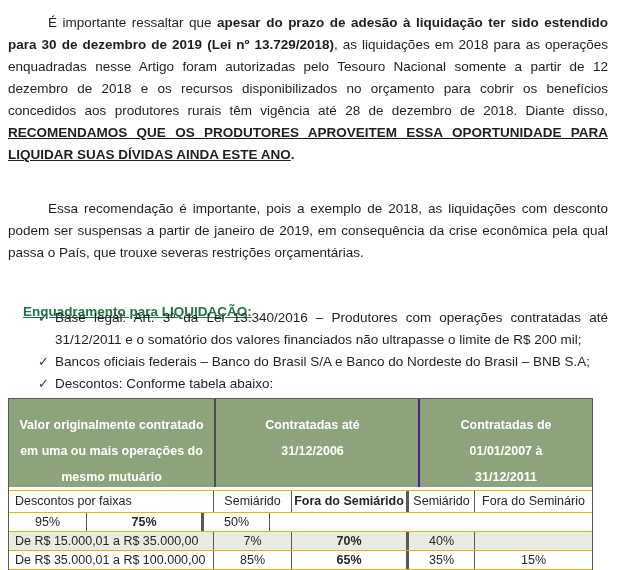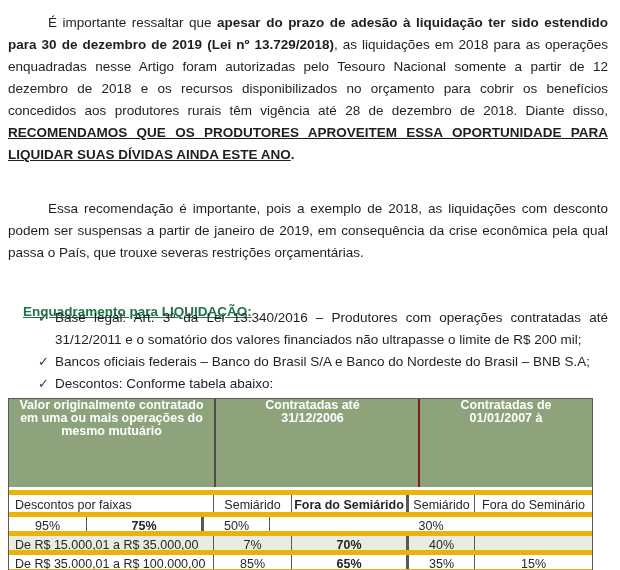--- a/index.html
+++ b/index.html
@@ -70,31 +70,31 @@
     color: #262626;
   }
   .thead {
     display: flex;
     height: 88px;
     background: #8DA37C;
     color: #ffffff;
     font-weight: bold;
     text-align: center;
   }
-  .th { box-sizing: border-box; line-height: 13px; }
+  .th { box-sizing: border-box; padding-top: 13px; line-height: 26px; }
   .th-1 { width: 205px; }
   .th-2 { width: 195px; border-left: 2px solid #4c4c4c; }
-  .th-3 { flex: 1; border-left: 2px solid #7f1d1d; margin-left: 9px; }
+  .th-3 { flex: 1; border-left: 2px solid #4c1d95; margin-left: 9px; }
   .th-inner { display: block; width: 185px; margin: 0 auto; }
   .th-line { display: block; }
   .tgap { height: 3px; background: #ffffff; }
   .trow {
     display: flex;
     box-sizing: border-box;
-    border-top: 5px solid #eab308;
+    border-top: 1px solid #eab308;
     height: 19px;
     line-height: 18px;
   }
   .trow.subhead { height: 22px; line-height: 21px; }
   .trow.alt { background: #E8ECE1; }
   .trow.partial { height: 4px; background: #ffffff; }
   .td { box-sizing: border-box; text-align: center; overflow: hidden; white-space: nowrap; }
   .td-a { width: 205px; text-align: left; padding-left: 6px; border-right: 1px solid #595959; }
   .td-b { width: 78px;  border-right: 1px solid #595959; }
   .td-c { width: 117px; border-right: 3px solid #595959; font-weight: bold; }
@@ -132,38 +132,38 @@
       <div class="th th-1">
         <span class="th-inner">Valor originalmente contratado em uma ou mais operações do mesmo mutuário</span>
       </div>
       <div class="th th-2">
         <span class="th-line">Contratadas até</span>
         <span class="th-line">31/12/2006</span>
       </div>
       <div class="th th-3">
         <span class="th-line">Contratadas de</span>
         <span class="th-line">01/01/2007 à</span>
+        <span class="th-line">31/12/2011</span>
       </div>
     </div>
 
     <div class="tgap"></div>
 
     <div class="trow subhead">
       <div class="td td-a">Descontos por faixas</div>
       <div class="td td-b">Semiárido</div>
       <div class="td td-c">Fora do Semiárido</div>
       <div class="td td-d">Semiárido</div>
       <div class="td td-e">Fora do Seminário</div>
     </div>
 
     <div class="trow">
       <div class="td td-b">95%</div>
       <div class="td td-c">75%</div>
       <div class="td td-d">50%</div>
-      <div class="td td-e">30%</div>
     </div>
 
     <div class="trow alt">
       <div class="td td-a">De R$ 15.000,01 a R$ 35.000,00</div>
       <div class="td td-b">7%</div>
       <div class="td td-c">70%</div>
       <div class="td td-d">40%</div>
     </div>
 
     <div class="trow">

